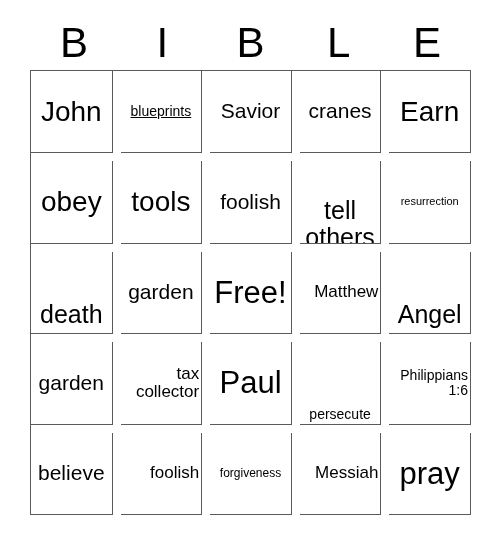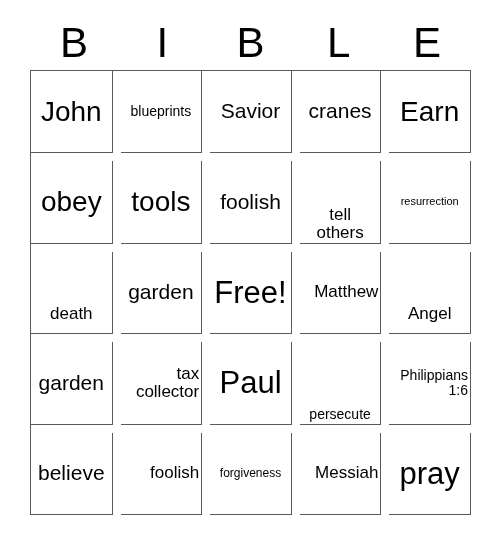--- a/index.html
+++ b/index.html
@@ -76,21 +76,21 @@
     display: block;
     width: 100%;
     line-height: 1.08;
     white-space: pre-line;
     word-break: normal;
   }
 
   
   .sz-xxl { font-size: 31px; }
   .sz-xl  { font-size: 28px; }
-  .sz-lg  { font-size: 17px; margin-top: 44px; }
+  .sz-lg  { font-size: 25px; margin-top: 44px; }
   .sz-md  { font-size: 21px; }
   .sz-sm  { font-size: 17px; text-align: right; }
   .sz-xs  { font-size: 14px; }
   .sz-xxs { font-size: 12px; }
   .sz-tiny{ font-size: 11px; }
 </style>
 </head>
 <body style="background: rgb(255, 255, 255); color: rgb(0, 0, 0);">
 
 <div id="card">
@@ -101,21 +101,21 @@
     <div class="header-letter">B</div>
     <div class="header-letter">L</div>
     <div class="header-letter">E</div>
   </div>
 
   <div id="grid" style="border-top-color: rgb(90, 90, 90); border-left-color: rgb(90, 90, 90);">
 
     <div class="cell" style="border-right-color: rgb(90, 90, 90); border-bottom-color: rgb(90, 90, 90);">
       <span class="cell-text sz-xl">John</span>
     </div>
-    <div class="cell" style="border-right-color: rgb(90, 90, 90); border-bottom-color: rgb(90, 90, 90);">
+    <div class="cell" style="border-right-color: rgb(90, 90, 90); border-bottom-color: rgb(90, 90, 90); text-decoration: underline;">
       <span class="cell-text sz-xs">blueprints</span>
     </div>
     <div class="cell" style="border-right-color: rgb(90, 90, 90); border-bottom-color: rgb(90, 90, 90);">
       <span class="cell-text sz-md">Savior</span>
     </div>
     <div class="cell" style="border-right-color: rgb(90, 90, 90); border-bottom-color: rgb(90, 90, 90);">
       <span class="cell-text sz-md">cranes</span>
     </div>
     <div class="cell" style="border-right-color: rgb(90, 90, 90); border-bottom-color: rgb(90, 90, 90);">
       <span class="cell-text sz-xl">Earn</span>

